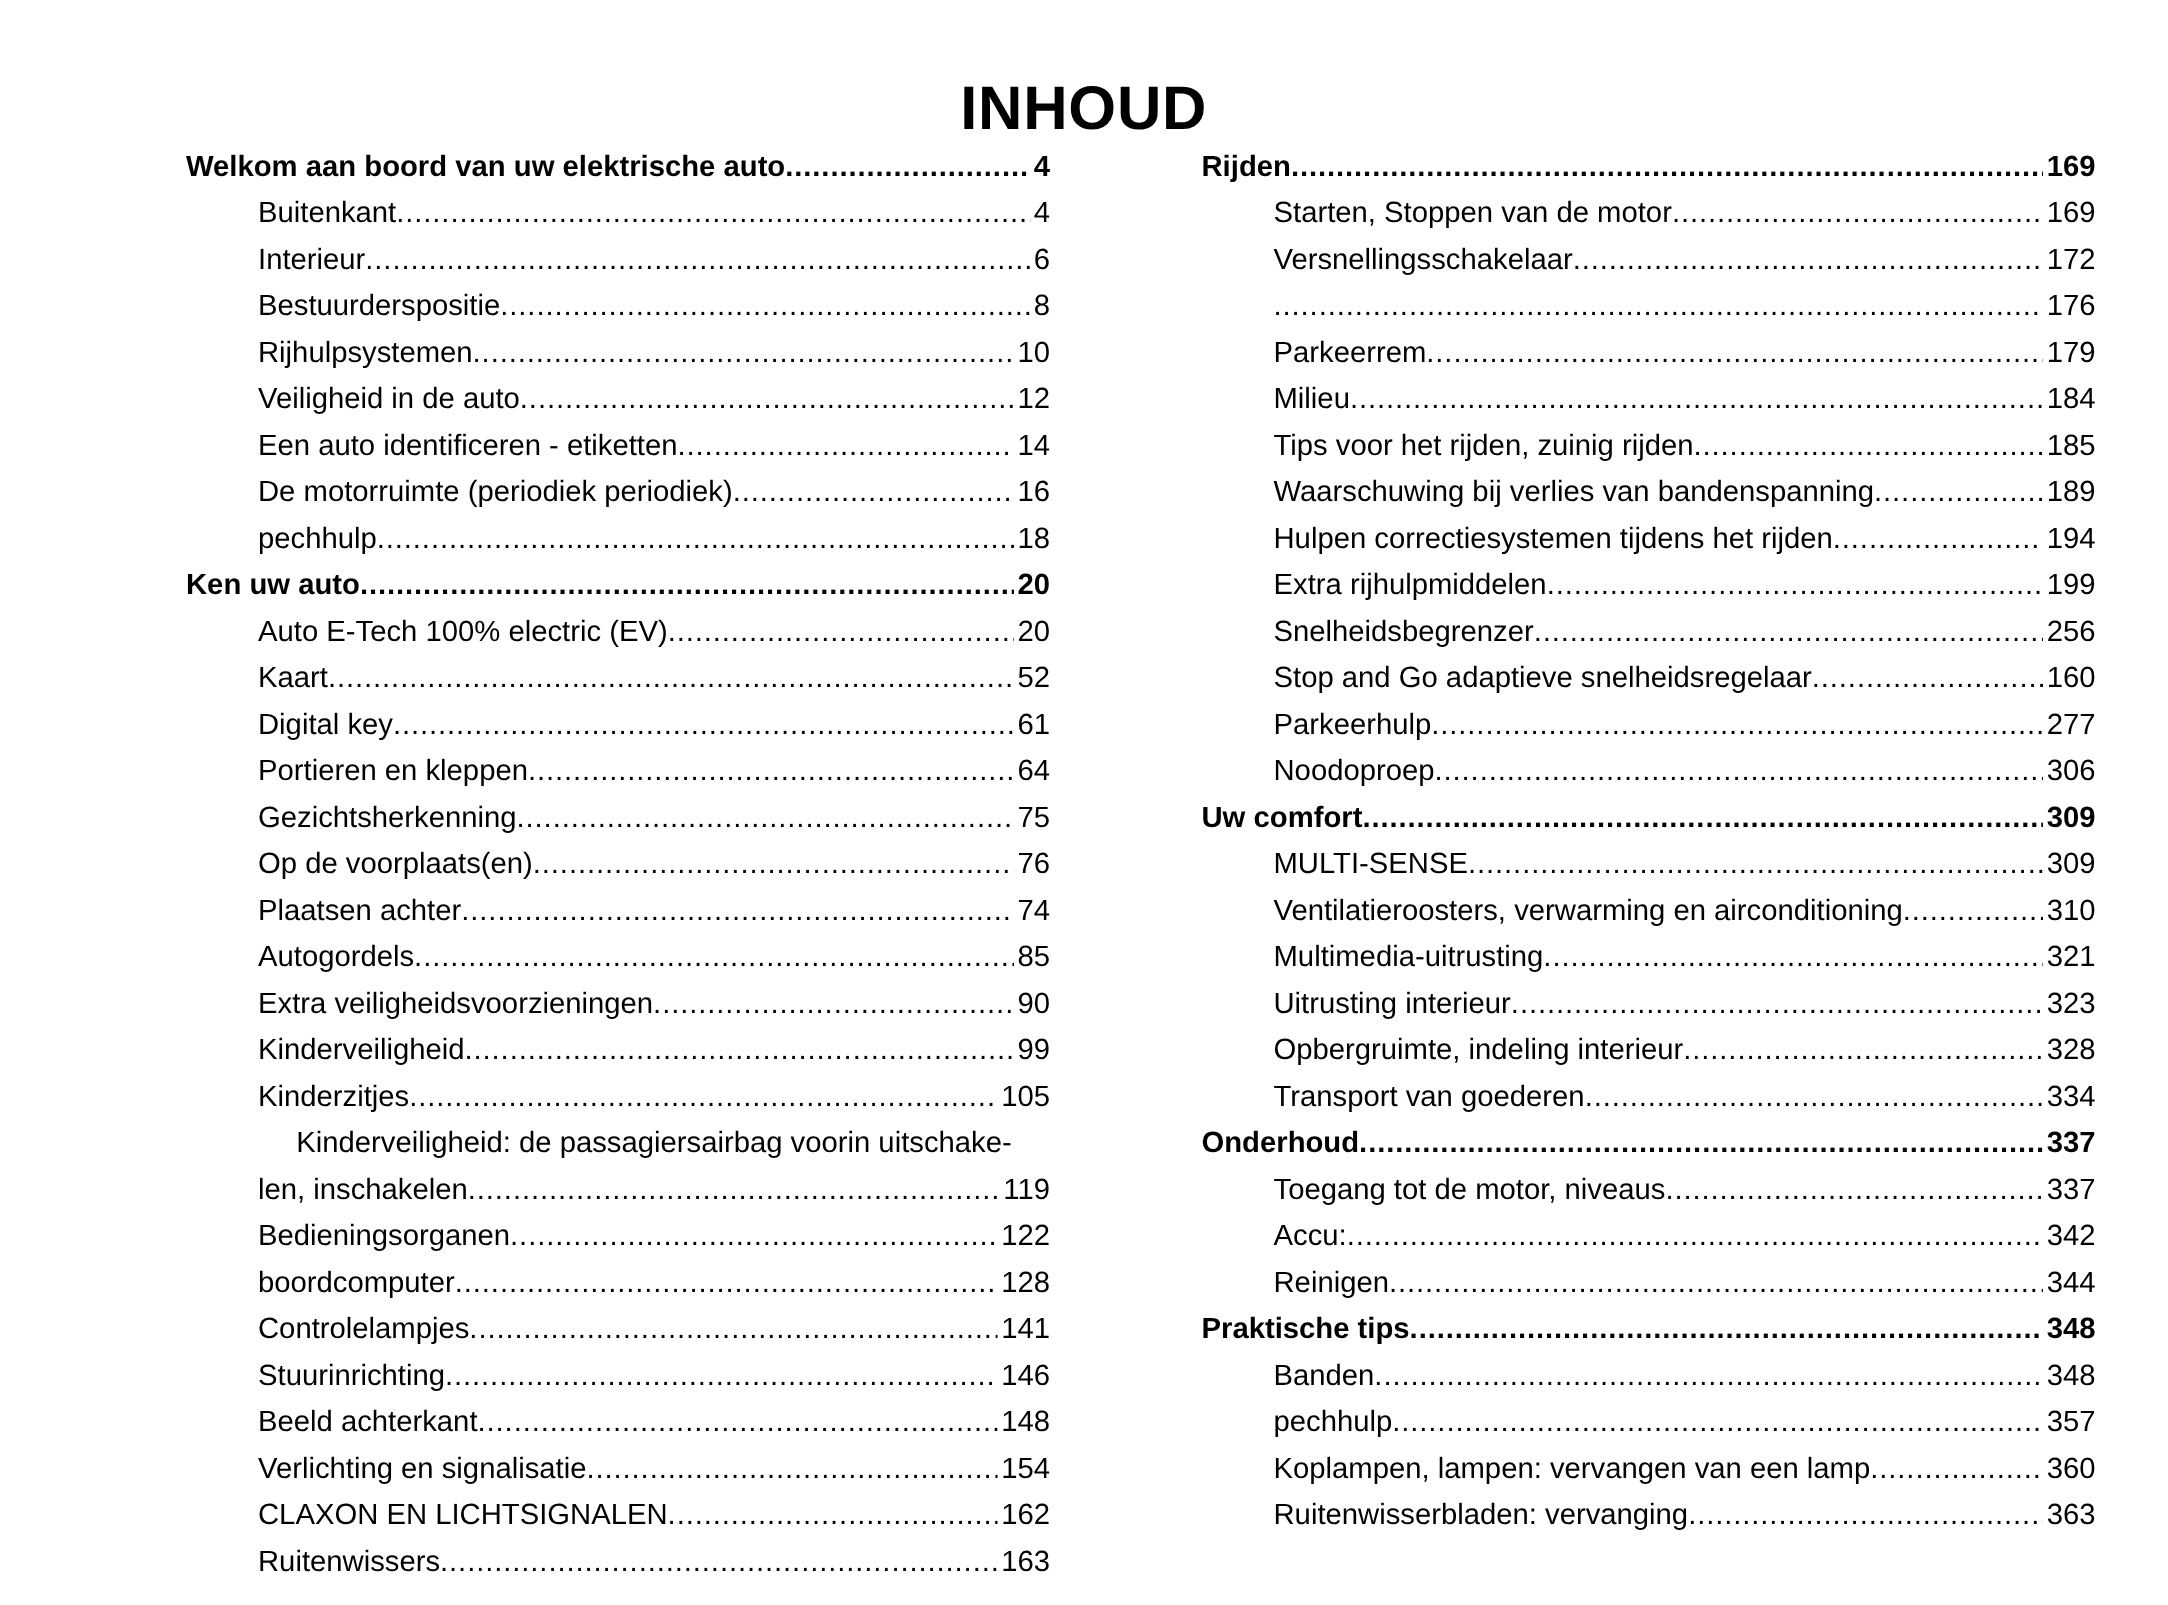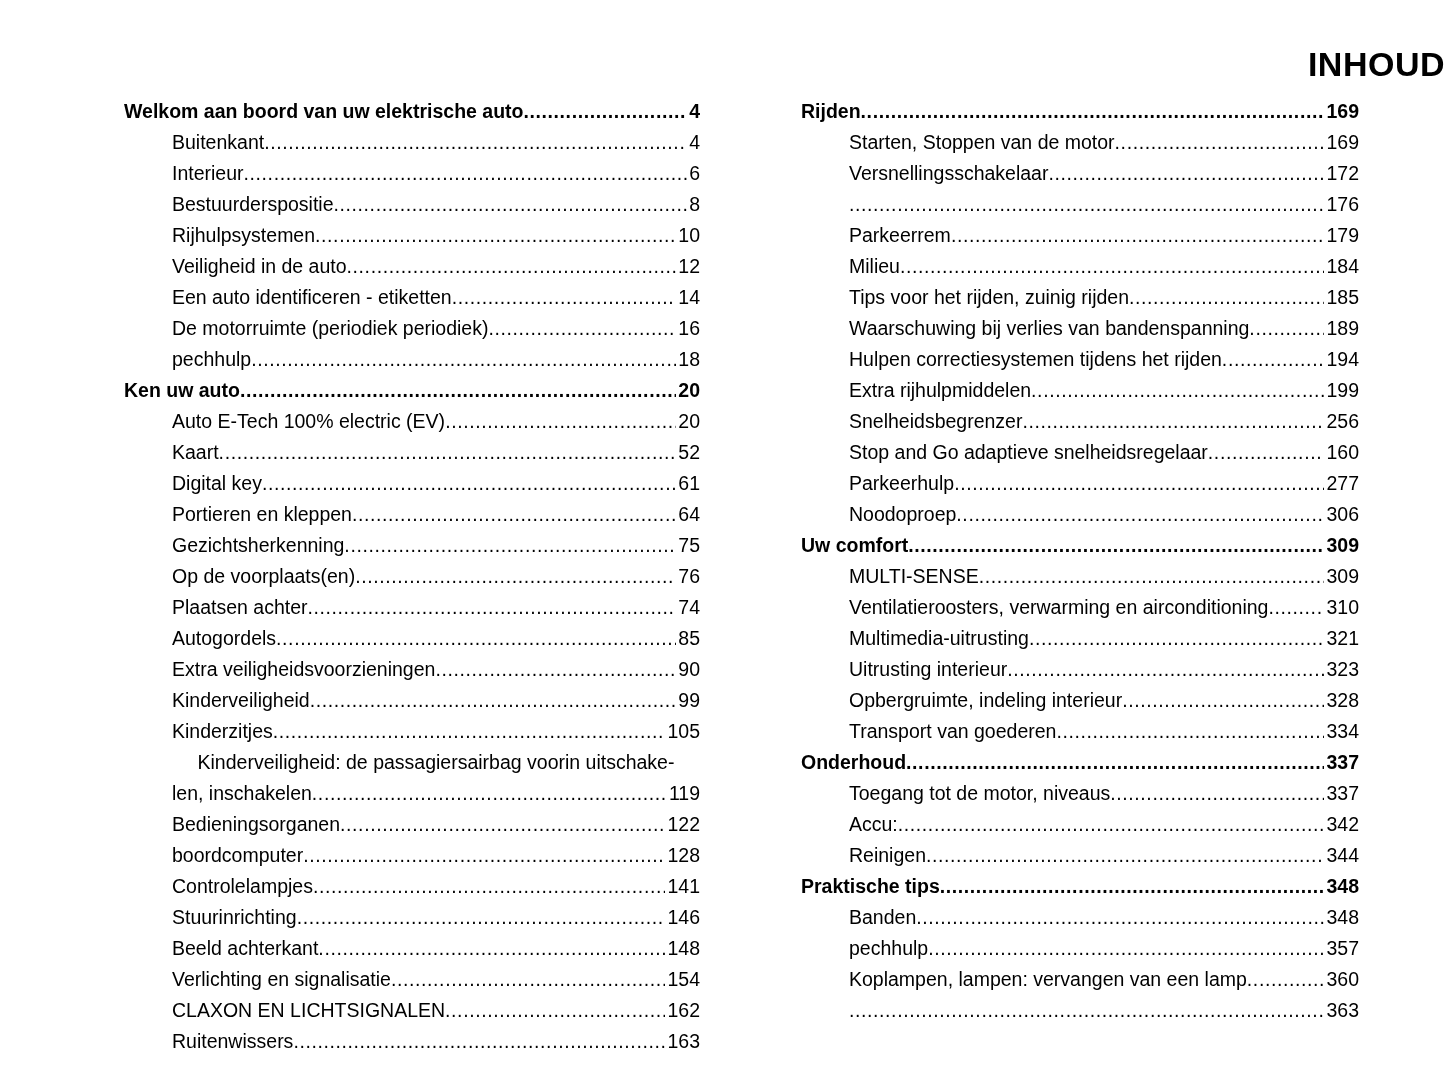--- a/index.html
+++ b/index.html
@@ -14,22 +14,22 @@
     color: #000000;
     overflow: hidden;
     position: relative;
   }
 
   .page-title {
     position: absolute;
     top: 22px;
     left: 0;
     width: 1445px;
-    text-align: right;
-    font-size: 34px;
+    text-align: center;
+    font-size: 41px;
     font-weight: 700;
     letter-spacing: 0.5px;
     color: #000;
   }
 
   .toc-columns {
     position: absolute;
     top: 96px;
     left: 0;
     width: 1150px;
@@ -41,21 +41,21 @@
     box-sizing: border-box;
   }
   .toc-column.left {
     width: 722px;
     padding-left: 124px;
     padding-right: 22px;
   }
   .toc-column.right {
     width: 723px;
     padding-left: 79px;
-    padding-right: 86px;
+    padding-right: 48px;
   }
 
   
   .toc-entry {
     display: flex;
     align-items: baseline;
     font-size: 19.5px;
     line-height: 31px;
     height: 31px;
     white-space: nowrap;
@@ -413,17 +413,18 @@
         <span class="entry-label">pechhulp</span>
         <span class="entry-leader"></span>
         <span class="entry-page">357</span>
       </div>
       <div class="toc-entry level-2">
         <span class="entry-label">Koplampen, lampen: vervangen van een lamp</span>
         <span class="entry-leader"></span>
         <span class="entry-page">360</span>
       </div>
       <div class="toc-entry level-2">
+        <span class="entry-label">Ruitenwisserbladen: vervanging</span>
         <span class="entry-leader"></span>
         <span class="entry-page">363</span>
       </div>
     </div>
 </div>
 
 </body></html>

